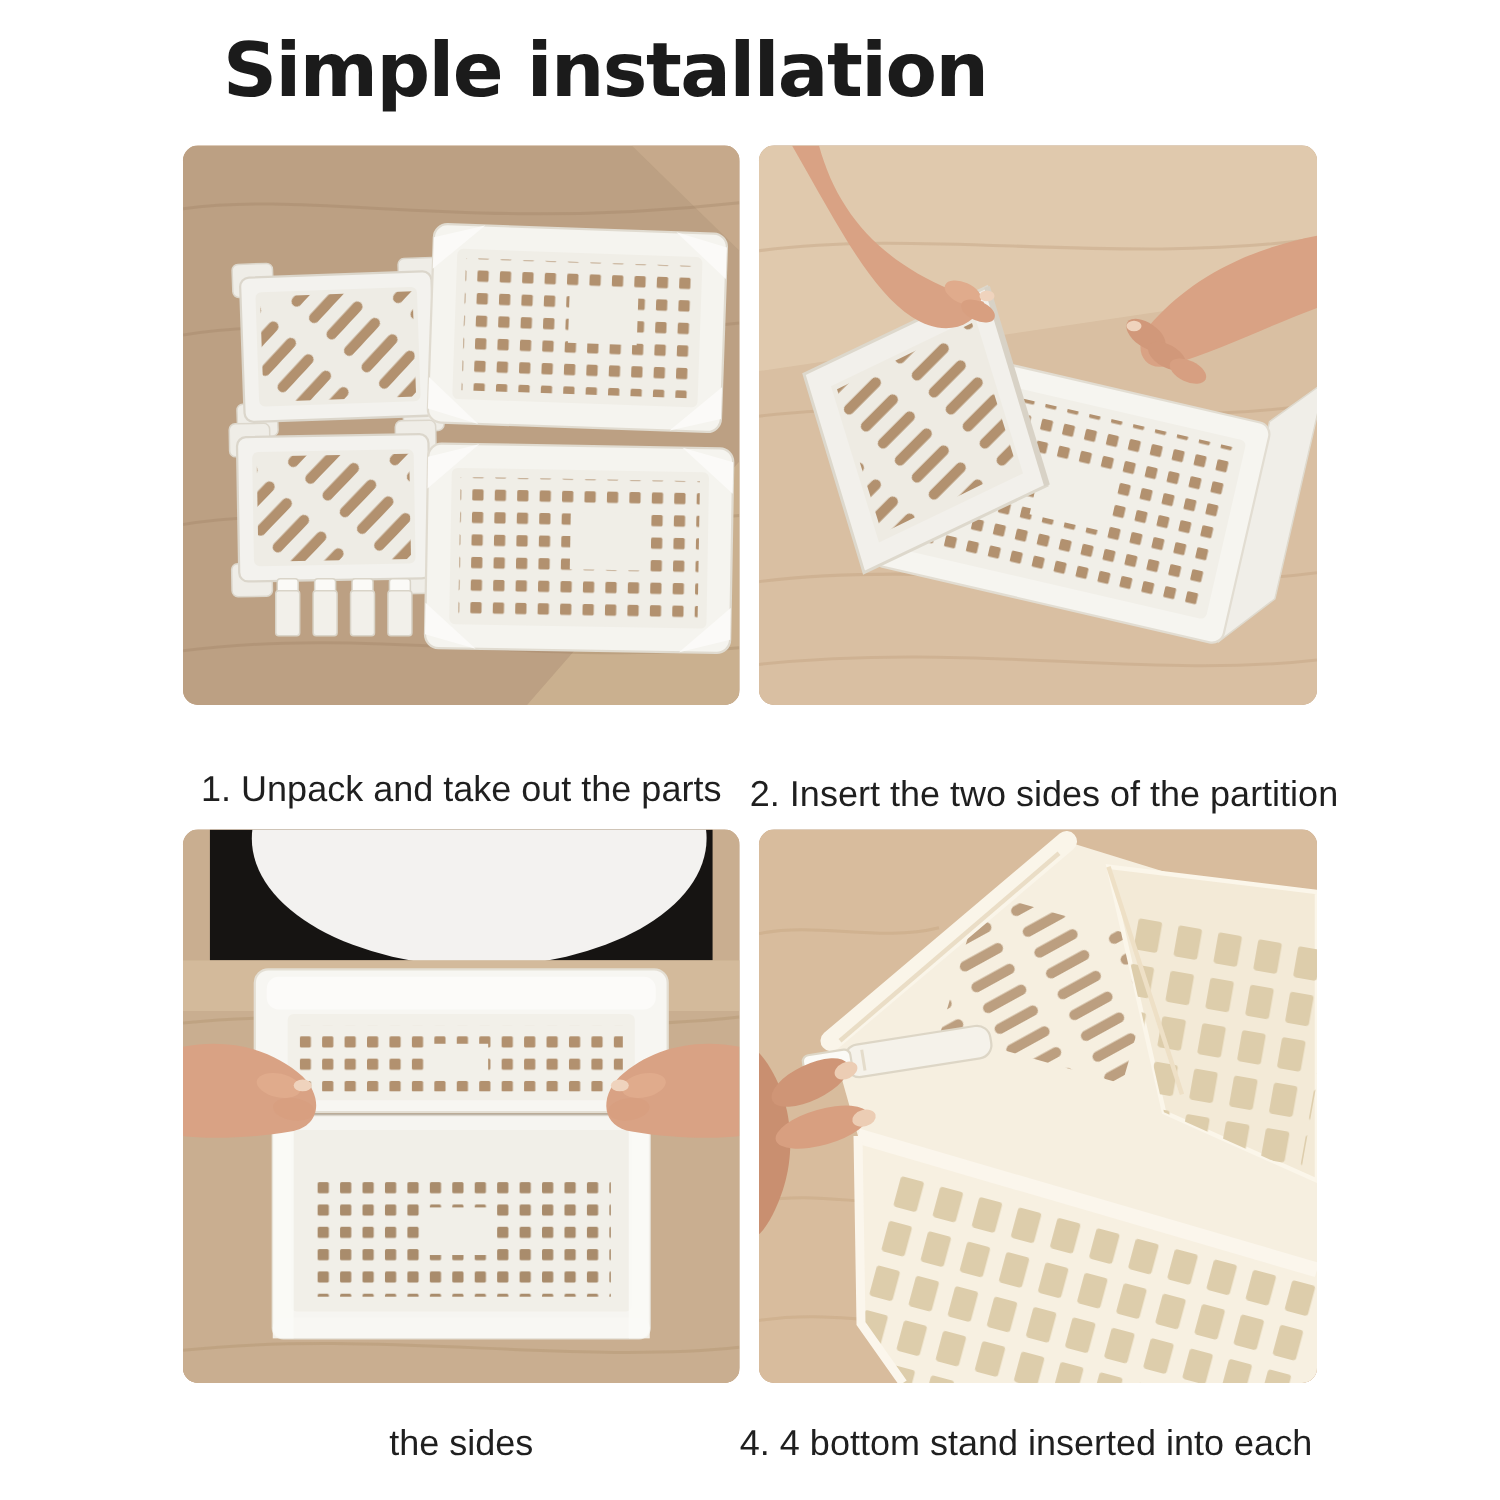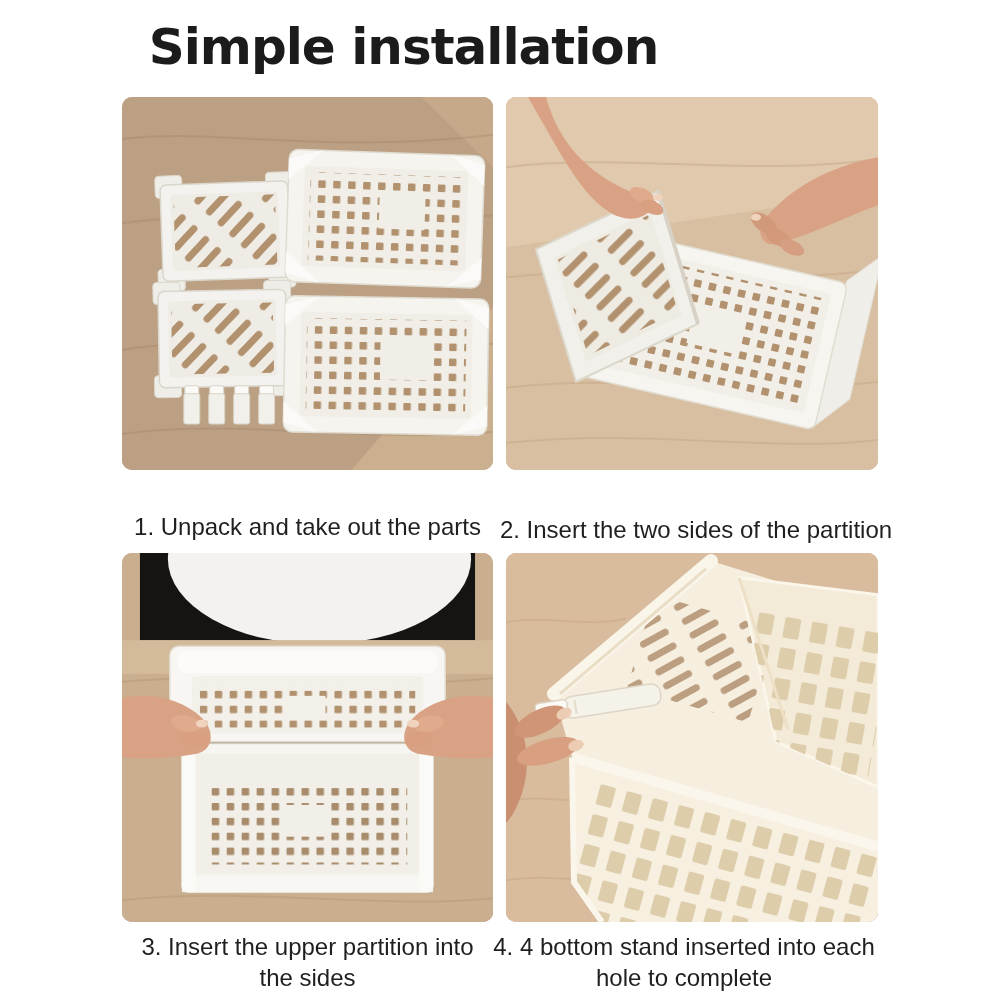--- a/index.html
+++ b/index.html
@@ -284,19 +284,17 @@
 </figure>
 
 <div class="caption" id="caption1">
   <span>1. Unpack and take out the parts</span>
   <span></span>
 </div>
 <div class="caption" id="caption2">
   <span>2. Insert the two sides of the partition</span>
 </div>
 <div class="caption" id="caption3">
-  <span>3. Insert the upper partition into</span>
   <span>the sides</span>
 </div>
 <div class="caption" id="caption4">
   <span>4. 4 bottom stand inserted into each</span>
-  <span>hole to complete</span>
 </div>
 
 </body></html>

